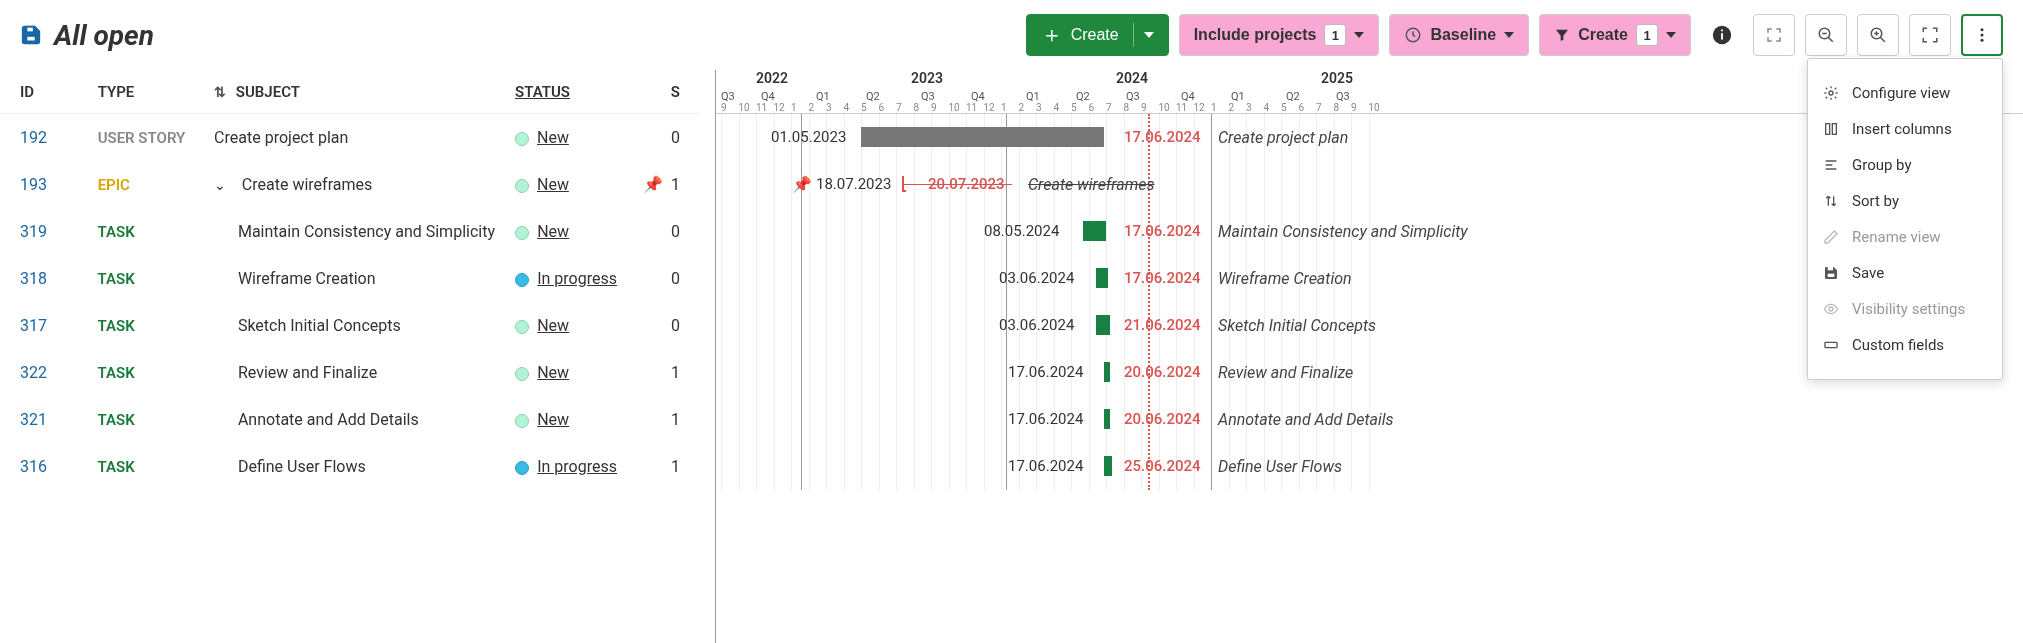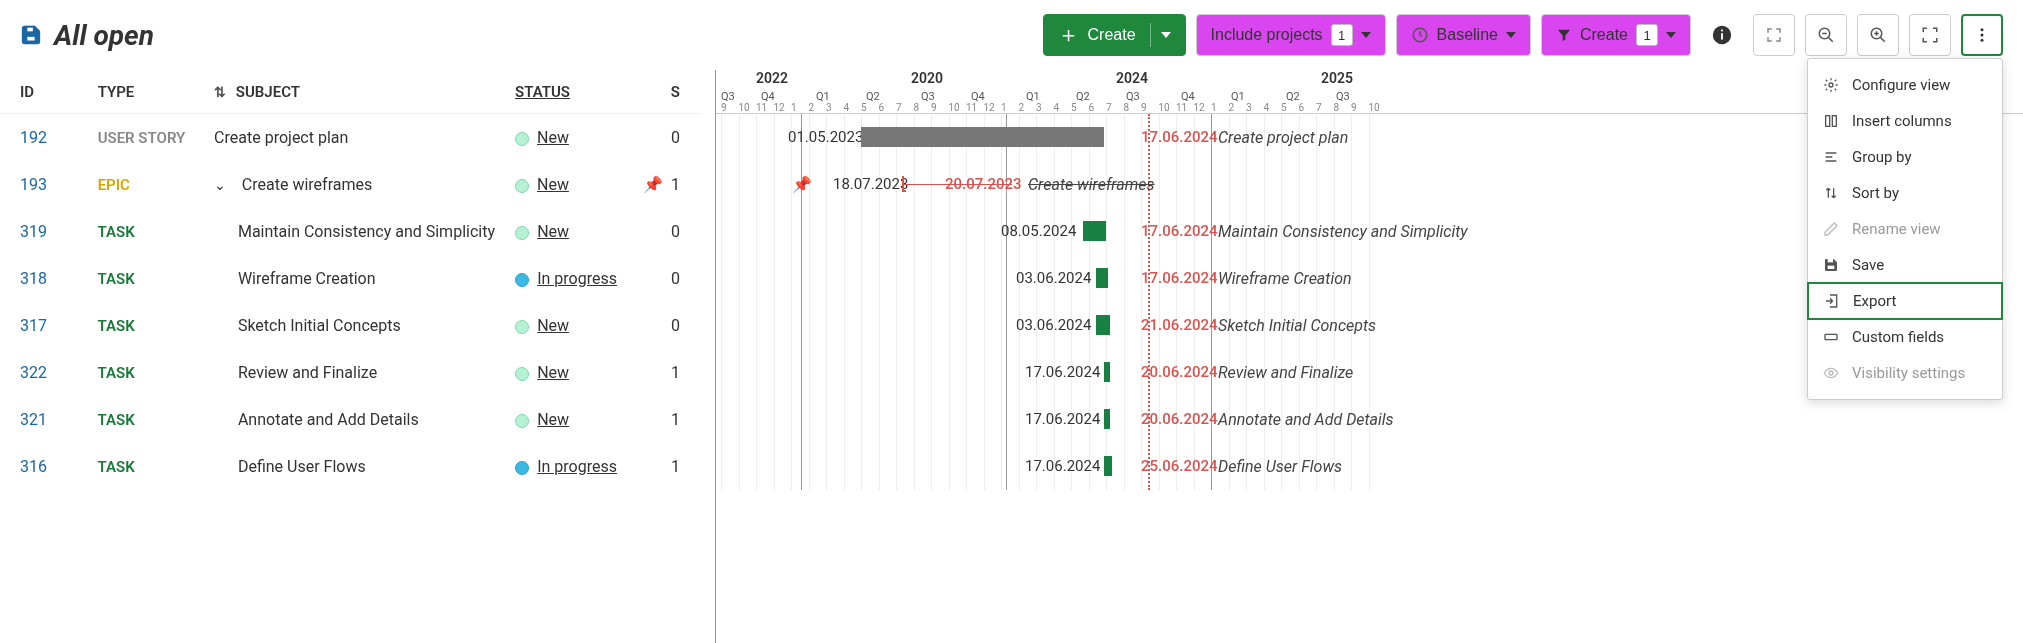--- a/index.html
+++ b/index.html
@@ -3,21 +3,21 @@
 <meta charset="utf-8">
 <style>
   * { box-sizing: border-box; margin: 0; padding: 0; }
   body { font-family: -apple-system, BlinkMacSystemFont, "Segoe UI", Roboto, Arial, sans-serif; font-size: 15px; color: #333; background: #fff; width: 2023px; height: 643px; overflow: hidden; position: relative; }
 
   .toolbar { display: flex; align-items: center; padding: 16px 20px; gap: 10px; height: 70px; }
   .title-wrap { display: flex; align-items: center; gap: 12px; flex: 1; }
   .title-save { color: #1a67a3; }
   .title-text { font-size: 28px; font-weight: 700; font-style: italic; color: #333; }
 
-  .btn { display: inline-flex; align-items: center; gap: 8px; height: 42px; padding: 0 14px; border: 1px solid #ccc; border-radius: 4px; background: #d946ef; color: #333; font-size: 16px; cursor: pointer; }
+  .btn { display: inline-flex; align-items: center; gap: 8px; height: 42px; padding: 0 14px; border: 1px solid #ccc; border-radius: 4px; background: #f9a8d4; color: #333; font-size: 16px; cursor: pointer; font-weight: bold; }
   .btn-green { background: #1f883d; border-color: #1f883d; color: #fff; font-weight: 500; }
   .btn-green .divider { width: 1px; height: 24px; background: rgba(255,255,255,0.4); margin: 0 2px 0 6px; }
   .badge { display: inline-flex; align-items: center; justify-content: center; min-width: 22px; height: 22px; border: 1px solid #bbb; border-radius: 3px; font-size: 13px; background: #fff; }
   .icon-btn { display: inline-flex; align-items: center; justify-content: center; width: 42px; height: 42px; border: 1px solid #ccc; border-radius: 4px; background: #fff; cursor: pointer; color: #555; }
   .icon-btn.active { border: 2px solid #1f883d; }
   .caret-down { width: 0; height: 0; border-left: 5px solid transparent; border-right: 5px solid transparent; border-top: 6px solid currentColor; }
   .plus { font-size: 22px; font-weight: 300; line-height: 1; }
 
   .main { display: flex; height: calc(100% - 70px); position: relative; gap: 15px; }
 
@@ -56,28 +56,28 @@
   .gantt-body { position: relative; }
   .gantt-grid { position: absolute; inset: 0; }
   .gantt-grid .vline { position: absolute; top: 0; bottom: 0; width: 1px; background: #eee; }
   .gantt-grid .vline.year { background: #999; width: 1px; }
   .today-line { position: absolute; top: 0; bottom: 0; width: 0; border-left: 2px dotted #d9534f; }
 
   .gantt-row { position: relative; height: 47px; }
   .gantt-row .bar { position: absolute; height: 20px; top: 13px; }
   .bar-grey { background: #777; }
   .bar-green { background: #198043; }
-  .gantt-row .date-lbl { position: absolute; top: 14px; font-size: 15px; color: #333; white-space: nowrap; margin-left: 17px; }
+  .gantt-row .date-lbl { position: absolute; top: 14px; font-size: 15px; color: #333; white-space: nowrap; }
   .gantt-row .date-lbl.red { color: #d9534f; font-weight: 500; }
   .gantt-row .name-lbl { position: absolute; top: 14px; font-size: 16px; font-style: italic; color: #444; white-space: nowrap; }
   .gantt-row .pin-g { position: absolute; top: 14px; font-size: 16px; }
   .wire-line { position:absolute; top:23px; height:1px; background:#d9534f; }
   .wire-strike { text-decoration: line-through; color:#d9534f; font-style:italic;}
 
-  .dropdown { position: absolute; top: 58px; right: 20px; width: 196px; background: #fff; border: 1px solid #ccc; box-shadow: 0 3px 12px rgba(0,0,0,0.15); border-radius: 3px; padding: 8px 0; z-index: 100; }
+  .dropdown { position: absolute; top: 58px; right: 20px; width: 196px; background: #fff; border: 1px solid #ccc; box-shadow: 0 3px 12px rgba(0,0,0,0.15); border-radius: 3px; padding: 16px 0; z-index: 100; }
   .dd-item { display: flex; align-items: center; gap: 12px; height: 36px; padding: 0 14px; font-size: 15px; color: #333; cursor: pointer; }
   .dd-item.disabled { color: #999; }
   .dd-item.highlight { border: 2px solid #1f883d; margin: -1px; height: 38px; }
   .dd-ico { width: 18px; display: inline-flex; justify-content: center; color: #555; }
   .dd-item.disabled .dd-ico { color:#bbb; }
 
   svg { display:block; }
 </style>
 </head>
 <body>
@@ -237,21 +237,21 @@
           <div class="col-status"><span class="status-dot dot-inprogress"></span>In progress</div>
           <div class="col-extra">1</div>
         </div>
       </div>
   </div>
 
   <div class="gantt-pane">
     <div class="gantt-scale" id="gantt-scale">
         <div class="year-row">
           <span class="year-lbl" style="left:40px">2022</span>
-          <span class="year-lbl" style="left:195px">2020</span>
+          <span class="year-lbl" style="left:195px">2023</span>
           <span class="year-lbl" style="left:400px">2024</span>
           <span class="year-lbl" style="left:605px">2025</span>
         </div>
         <div class="q-row">
           <span class="q-lbl" style="left:5px">Q3</span>
           <span class="q-lbl" style="left:45px">Q4</span>
           <span class="q-lbl" style="left:100px">Q1</span>
           <span class="q-lbl" style="left:150px">Q2</span>
           <span class="q-lbl" style="left:205px">Q3</span>
           <span class="q-lbl" style="left:255px">Q4</span>
@@ -449,38 +449,30 @@
     <div class="dd-item">
       <span class="dd-ico">
         <svg width="16" height="16" viewBox="0 0 24 24" fill="#555">
           <path d="M19 21H5a2 2 0 0 1-2-2V5a2 2 0 0 1 2-2h11l5 5v11a2 2 0 0 1-2 2z"></path>
           <rect x="7" y="3" width="8" height="5" fill="#fff"></rect>
           <rect x="7" y="13" width="10" height="5" fill="#fff"></rect>
         </svg>
       </span>
       <span>Save</span>
     </div>
-    <div class="dd-item highlight">
-      <span class="dd-ico">
-        <svg width="16" height="16" viewBox="0 0 24 24" fill="none" stroke="#555" stroke-width="2">
-          <path d="M9 3h10v18H9M13 12H3M13 12l-4-4M13 12l-4 4"></path>
-        </svg>
-      </span>
-      <span>Export</span>
-    </div>
-    <div class="dd-item">
-      <span class="dd-ico">
-        <svg width="16" height="16" viewBox="0 0 24 24" fill="none" stroke="#555" stroke-width="2">
-          <rect x="3" y="8" width="18" height="8" rx="1"></rect>
-        </svg>
-      </span>
-      <span>Custom fields</span>
-    </div>
     <div class="dd-item disabled">
       <span class="dd-ico">
         <svg width="16" height="16" viewBox="0 0 24 24" fill="none" stroke="currentColor" stroke-width="2">
           <path d="M2 12s4-7 10-7 10 7 10 7-4 7-10 7-10-7-10-7z"></path>
           <circle cx="12" cy="12" r="3"></circle>
         </svg>
       </span>
       <span>Visibility settings</span>
     </div>
+    <div class="dd-item">
+      <span class="dd-ico">
+        <svg width="16" height="16" viewBox="0 0 24 24" fill="none" stroke="#555" stroke-width="2">
+          <rect x="3" y="8" width="18" height="8" rx="1"></rect>
+        </svg>
+      </span>
+      <span>Custom fields</span>
+    </div>
   </div>
 
 </body></html>

